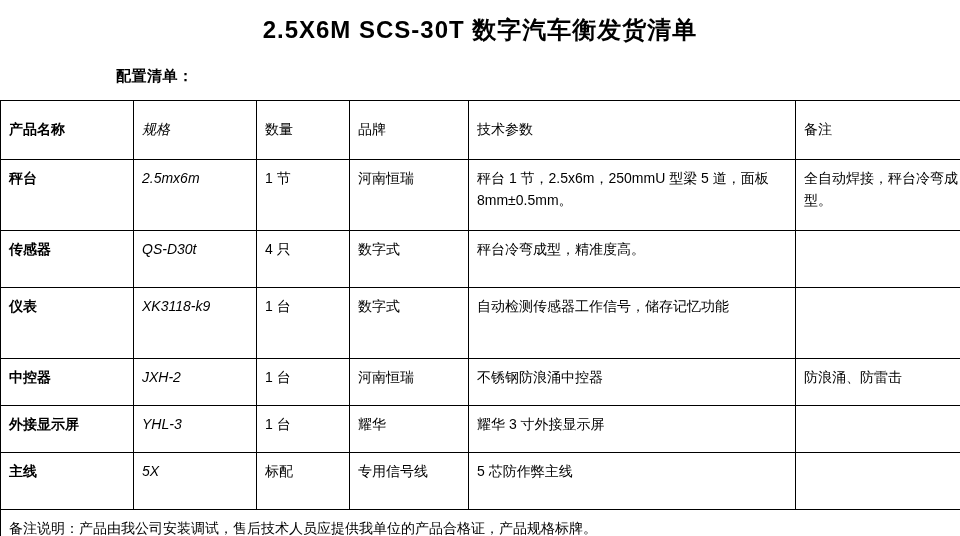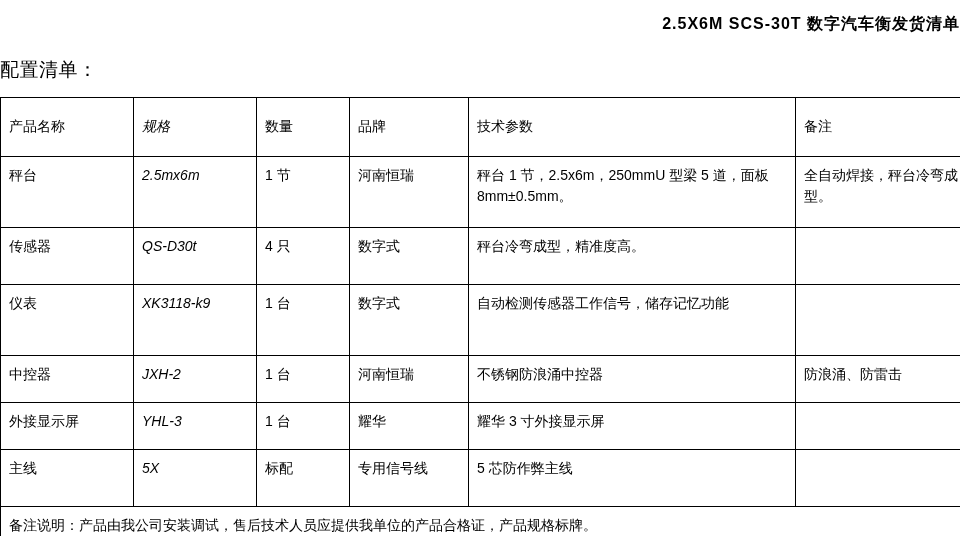--- a/index.html
+++ b/index.html
@@ -15,50 +15,51 @@
     overflow: hidden;
     position: relative;
   }
   .page {
     width: 960px;
     height: 536px;
     position: relative;
     box-sizing: border-box;
   }
   .doc-title {
-    text-align: right;
-    font-size: 16px;
+    text-align: center;
+    font-size: 24px;
     font-weight: bold;
     letter-spacing: 1px;
     margin-top: 14px;
     margin-bottom: 0;
     line-height: 1.3;
   }
   .subtitle {
-    font-size: 19px;
-    font-weight: normal;
+    font-size: 15px;
+    font-weight: bold;
+    margin-left: 116px;
     margin-top: 22px;
     margin-bottom: 14px;
     letter-spacing: 0.5px;
   }
   table.spec {
     border-collapse: collapse;
     margin: 0 auto;
     width: 900px;
     table-layout: fixed;
     font-size: 14px;
   }
   table.spec td {
     border: 1px solid #000000;
     padding: 8px 6px 8px 8px;
     vertical-align: top;
     line-height: 1.55;
     word-wrap: break-word;
   }
-  td.c0 { width: 118px; }
+  td.c0 { width: 118px; font-weight: bold; }
   td.c1 { width: 108px; font-style: italic; }
   td.c2 { width: 78px; margin-left: 16px; }
   td.c3 { width: 104px; }
   td.c4 { width: 312px; }
   td.c5 { width: 180px; }
   tr.header-row td {
     height: 42px;
     vertical-align: middle;
   }
   tr.tall-row td {

